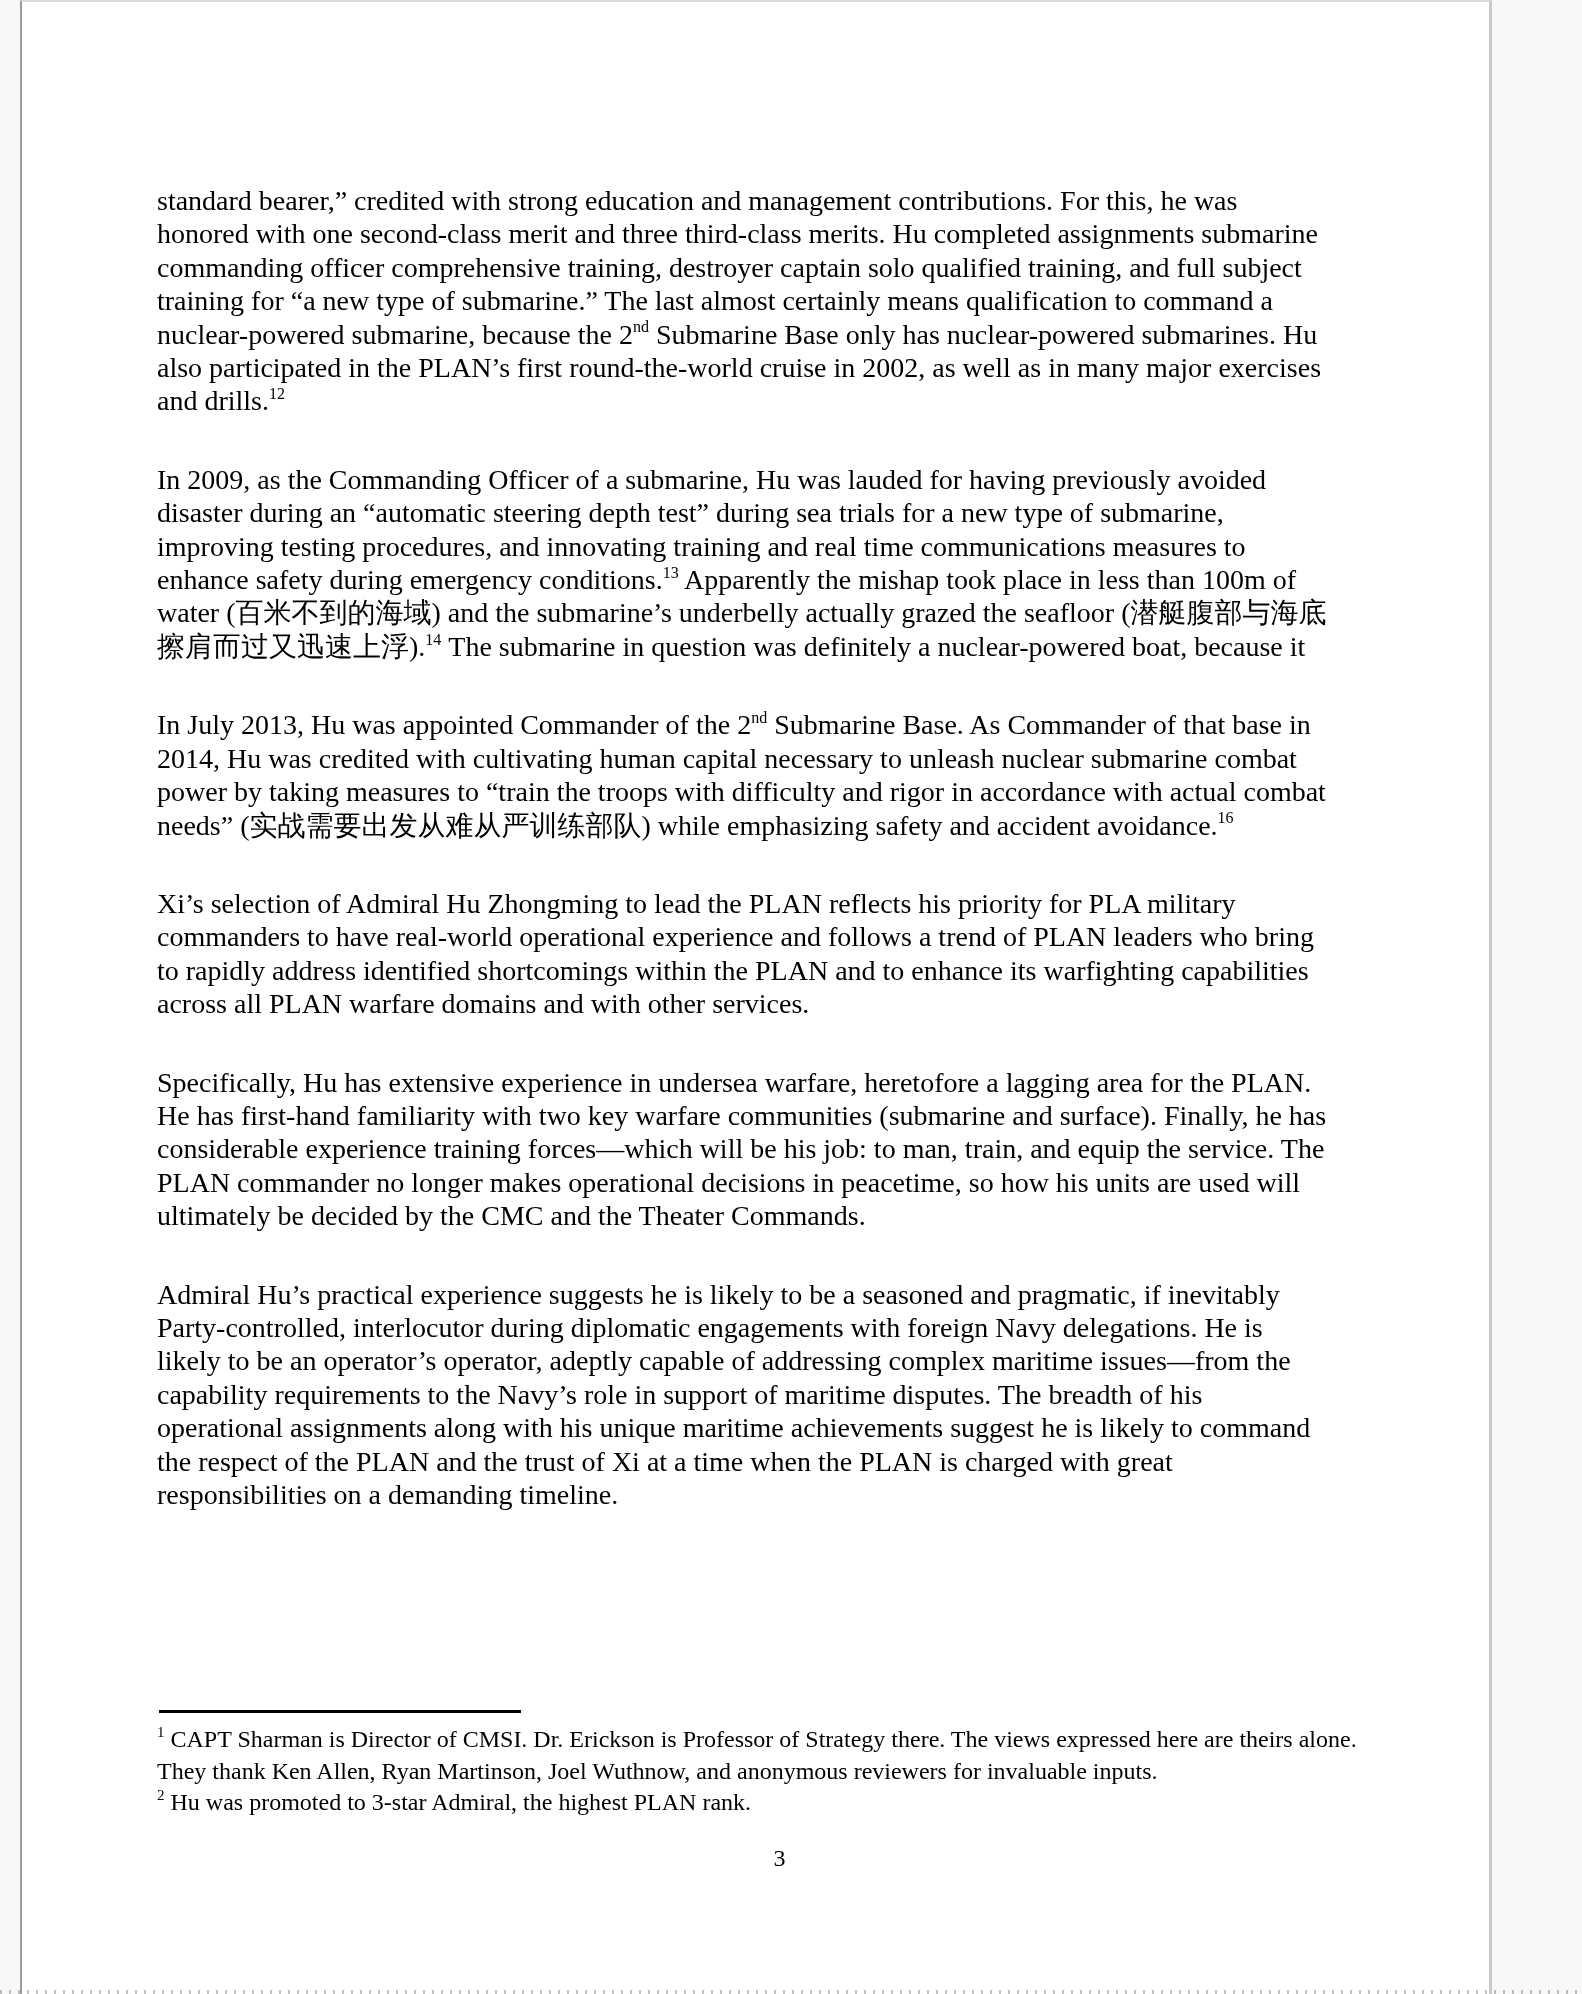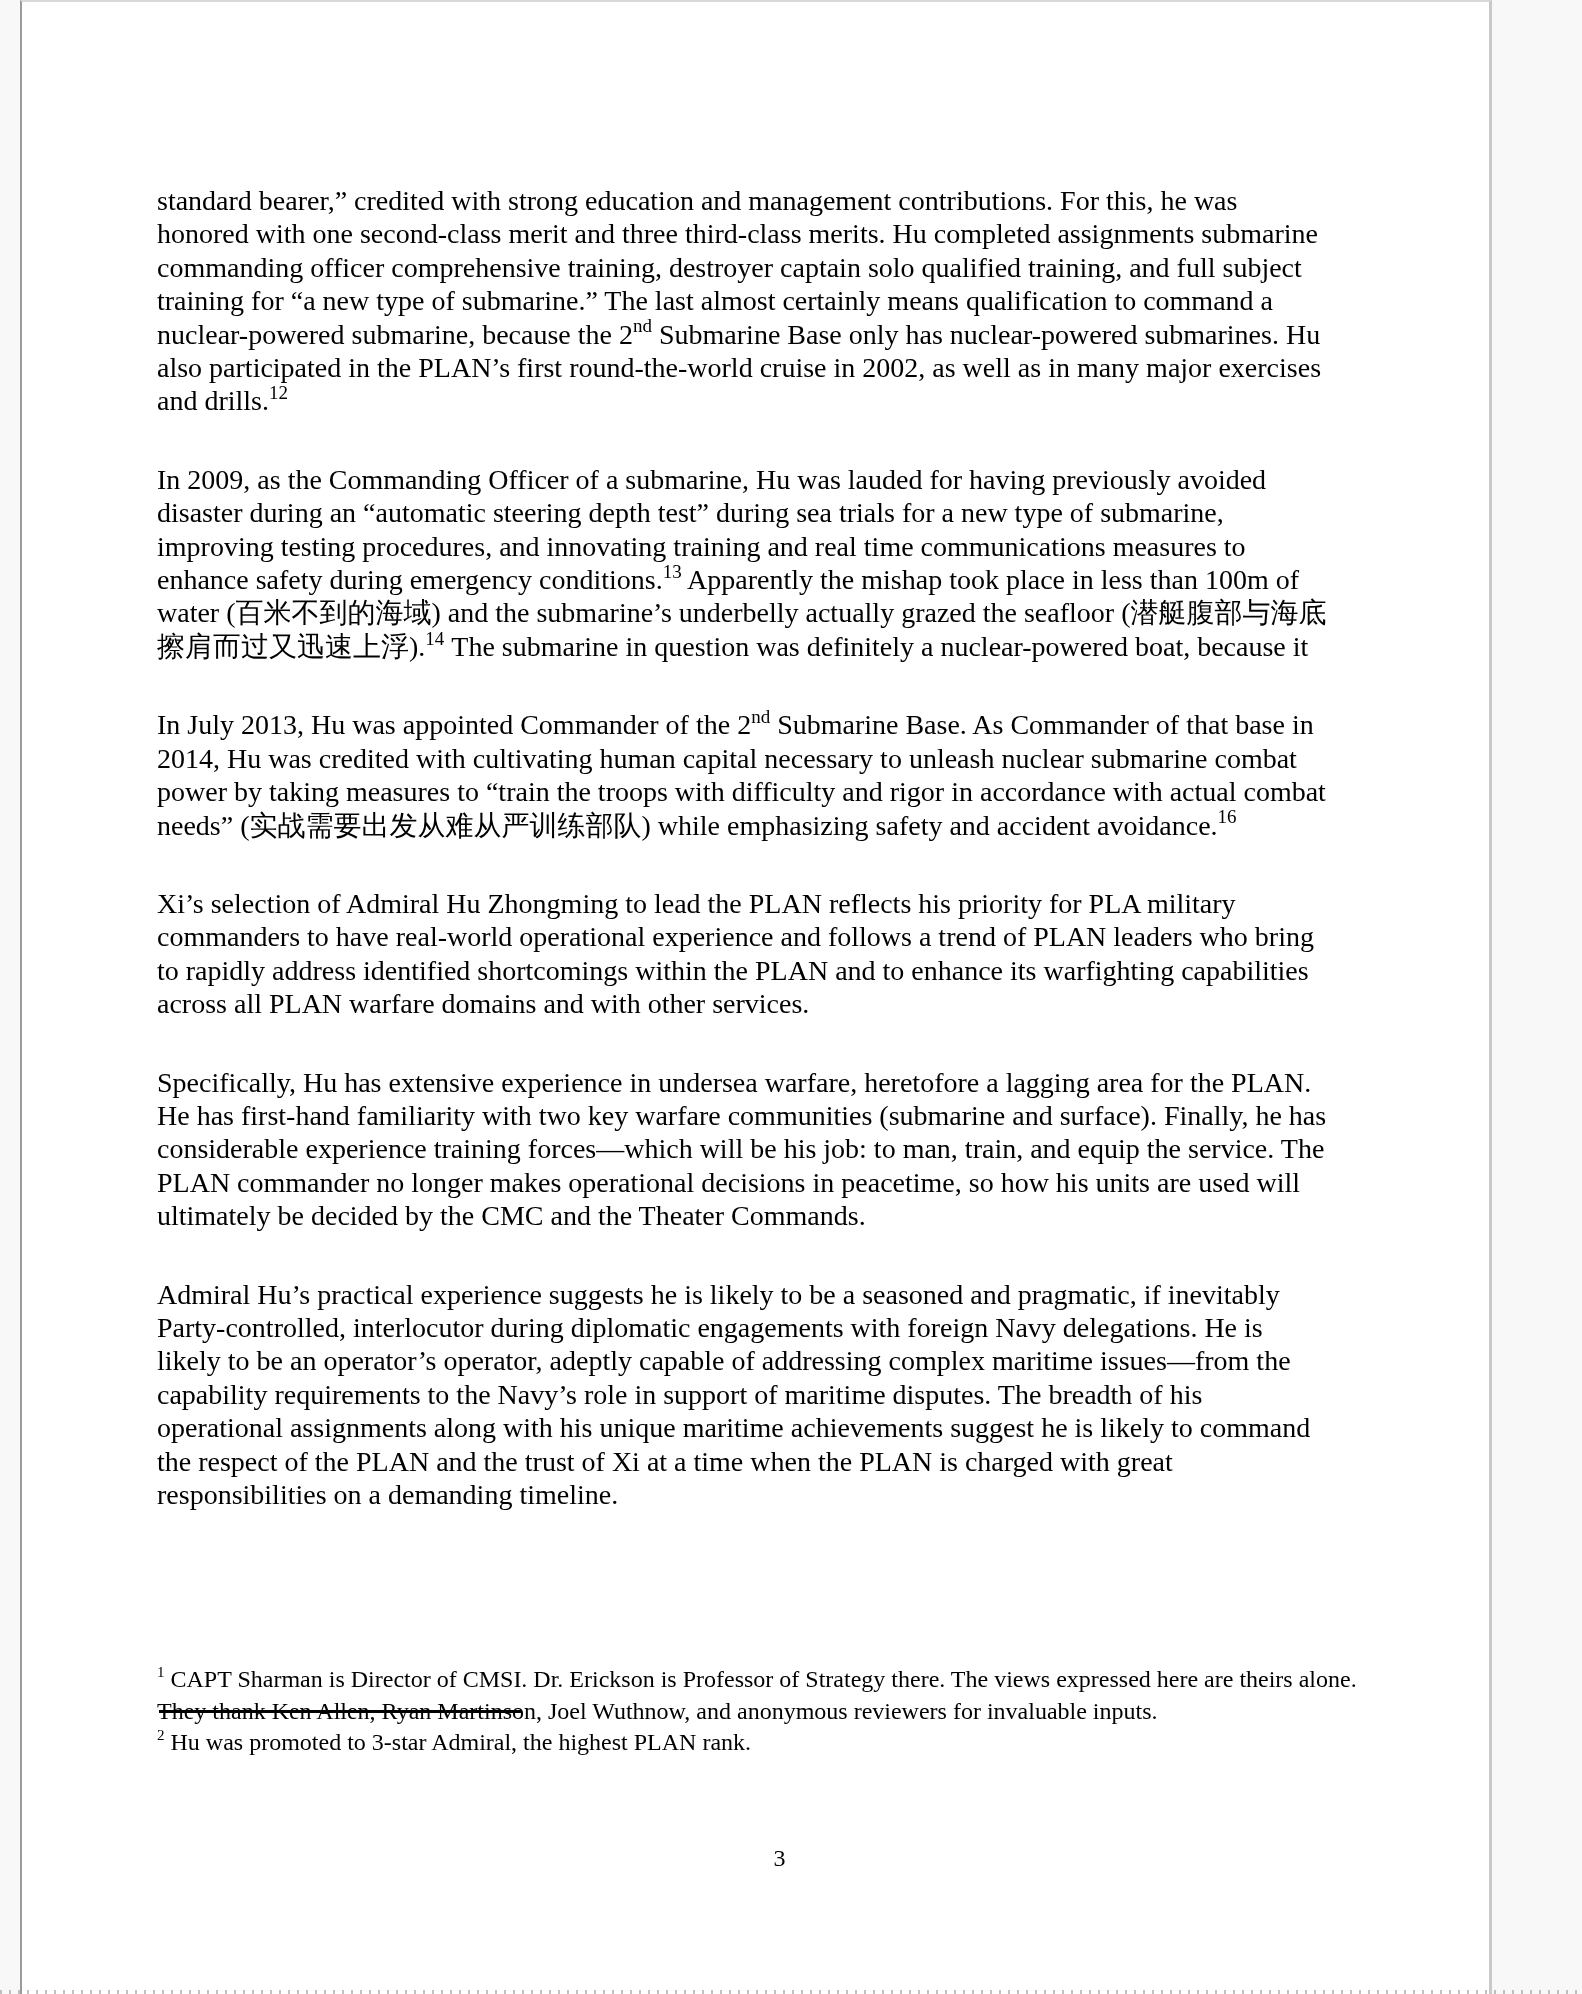--- a/index.html
+++ b/index.html
@@ -17,23 +17,23 @@
     background:#ffffff;
     border-left:2px solid #9b9b9b;
     border-right:3px solid #c9c9c9;
     border-top:2px solid #d9d9d9;
     box-sizing:border-box;
   }
   .content{position:absolute;left:135px;top:182px;width:1295px;}
   .para{margin:0 0 45px 0;}
   .line{white-space:pre;line-height:33.4px;font-size:28px;}
   .para.heading .line{font-weight:bold;}
-  sup.fnref{font-size:19px;line-height:0;position:relative;top:-1px;vertical-align:super;}
+  sup.fnref{font-size:16px;line-height:0;position:relative;top:-1px;vertical-align:super;}
   .fn-divider{position:absolute;left:137px;top:1708px;width:362px;height:3px;background:#000;}
-  .footnotes{position:absolute;left:135px;top:1662px;width:1295px;}
+  .footnotes{position:absolute;left:135px;top:1722px;width:1295px;}
   .fn-line{white-space:pre;font-size:24px;line-height:31.6px;}
   sup.fnmark{font-size:15px;line-height:0;position:relative;top:-1px;vertical-align:super;}
   .page-number{position:absolute;left:135px;top:1841px;width:1245px;text-align:center;font-size:24px;line-height:30px;}
   .next-page-edge{
     position:absolute;left:0;bottom:0;width:1582px;height:4px;
     background:repeating-linear-gradient(90deg,#8f8f8f 0 2px,transparent 2px 9px);
     opacity:.55;
   }
 </style>
 </head>

